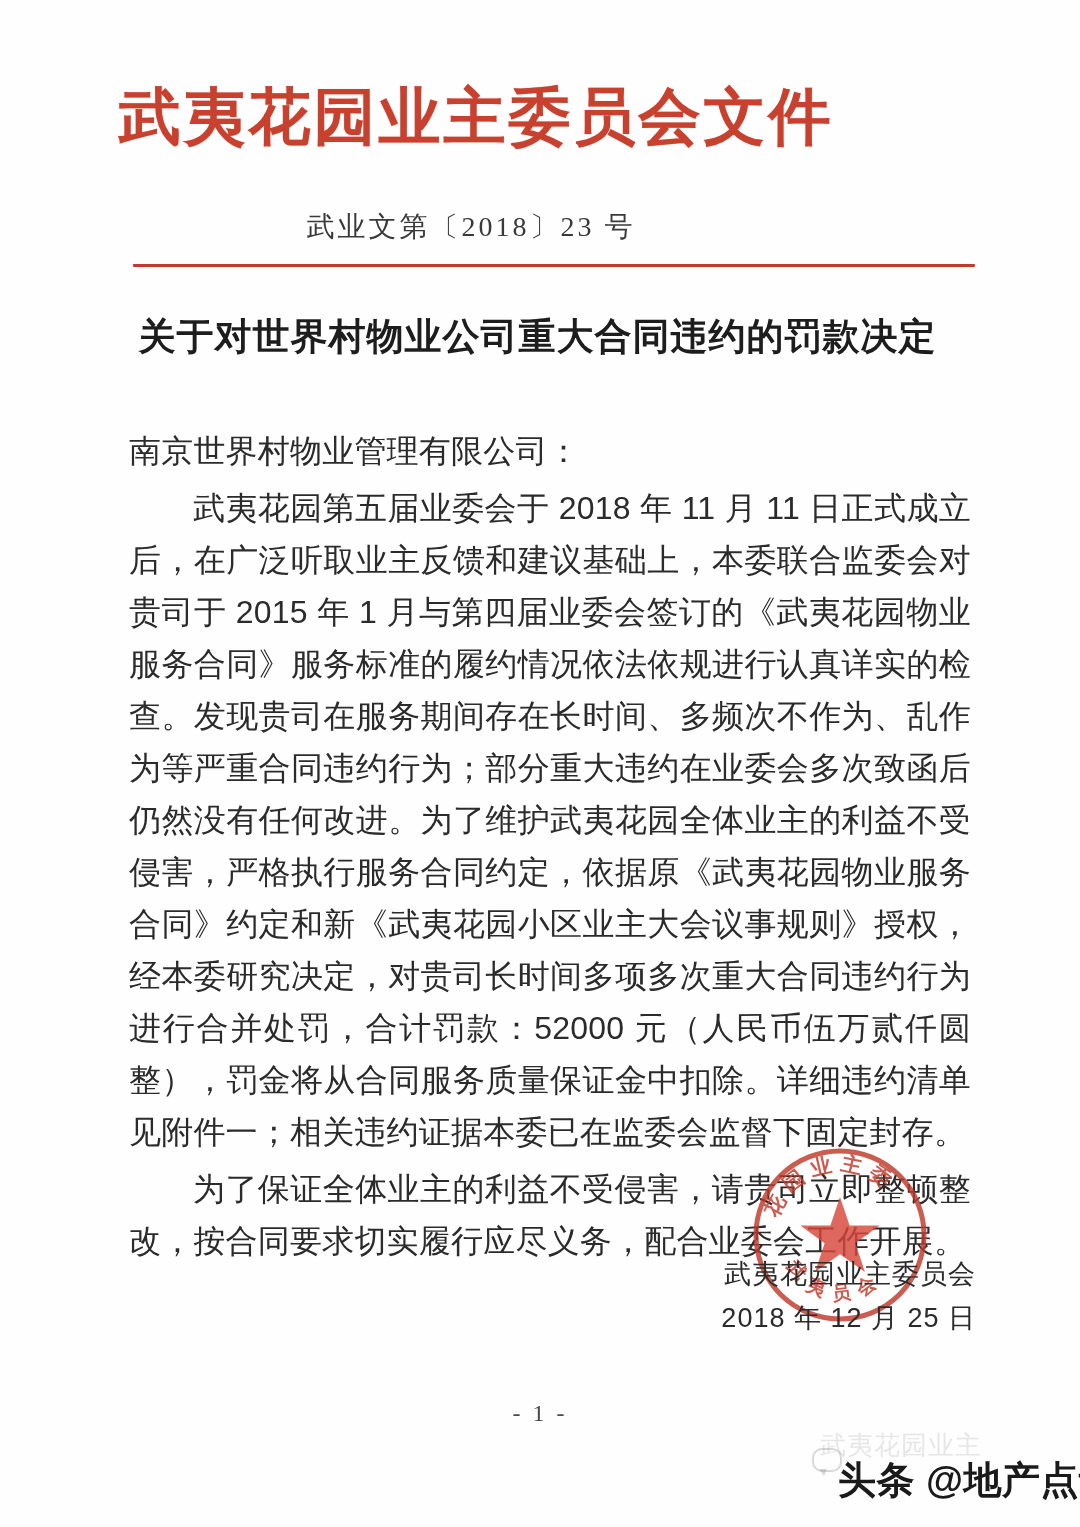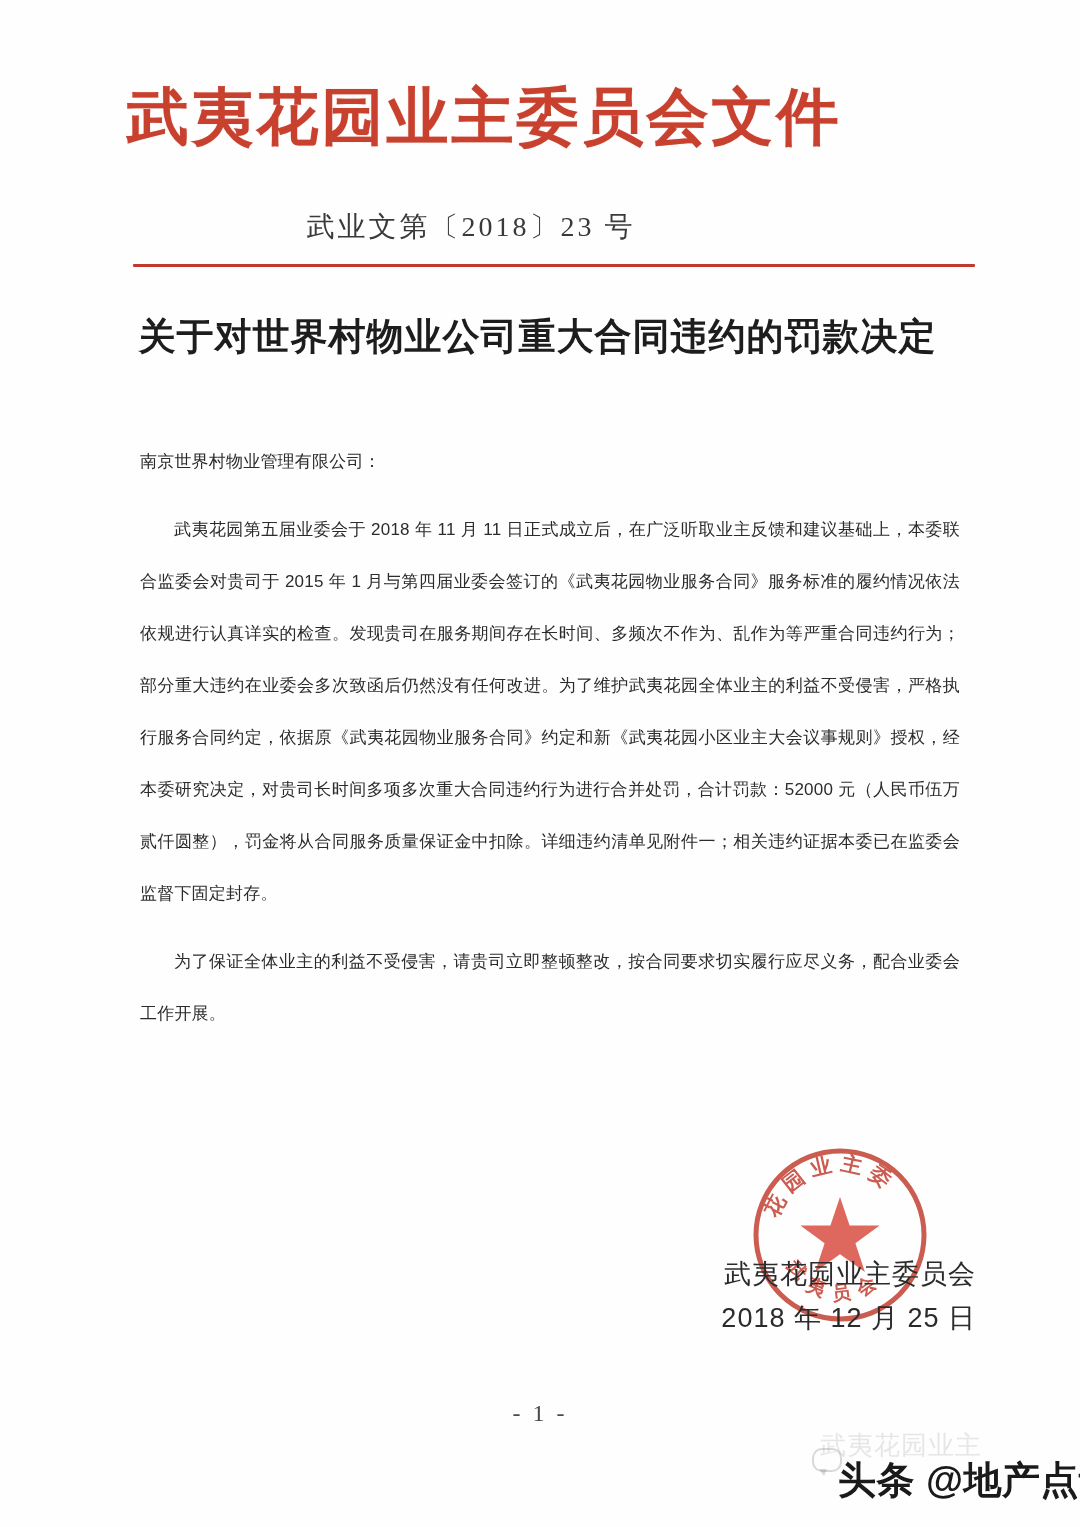--- a/index.html
+++ b/index.html
@@ -17,21 +17,21 @@
     height: 1527px;
     margin: 0 auto;
     background: #fefefe;
     overflow: hidden;
   }
 
   
   .doc-header {
     position: absolute;
     top: 84px;
-    left: 8px;
+    left: 0;
     width: 952px;
     text-align: center;
   }
   .doc-header-title {
     font-family: "DejaVu Sans", "Liberation Sans", sans-serif;
     font-size: 62px;
     font-weight: bold;
     color: #c8402e;
     letter-spacing: 3px;
     line-height: 1.08;
@@ -75,26 +75,26 @@
   }
 
   
   .body-block {
     position: absolute;
     top: 420px;
     left: 124px;
     width: 852px;
   }
   .para {
-    font-size: 17px;
+    font-size: 32px;
     line-height: 52px;
     color: #2b2b2b;
     text-align: justify;
     text-justify: inter-character;
-    margin: 16px;
+    margin: 5px;
     letter-spacing: 0.2px;
   }
   .para.indent { text-indent: 2em; }
   .para.salutation { text-indent: 0; }
 
   
   .sign-block {
     position: absolute;
     top: 1252px;
     left: 0;

